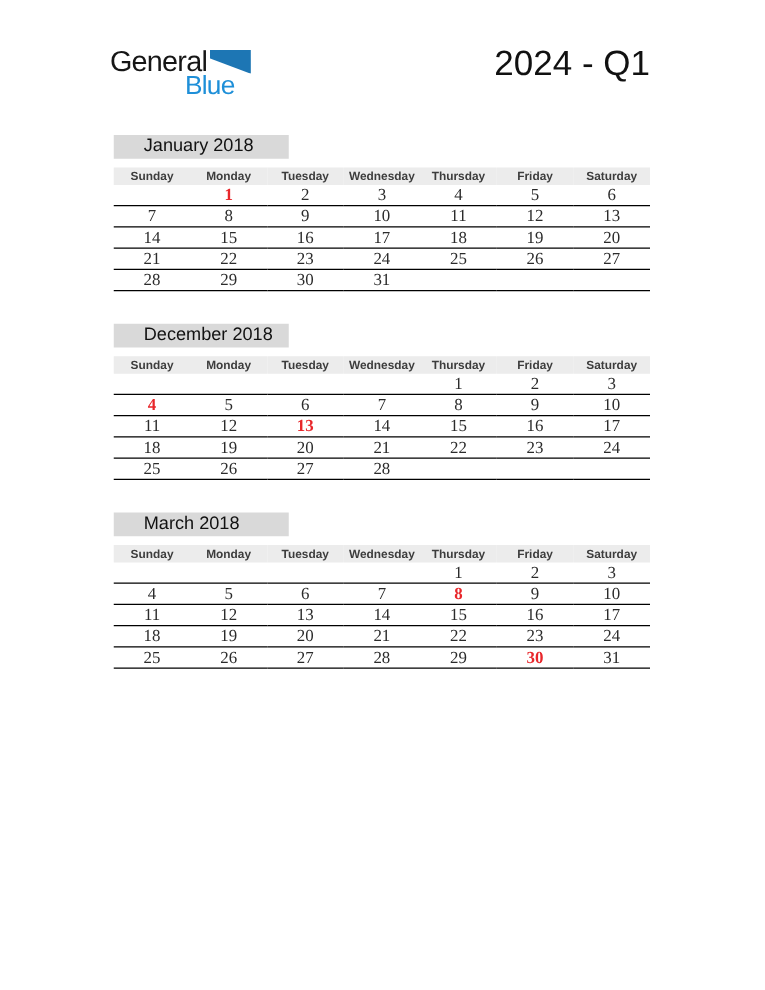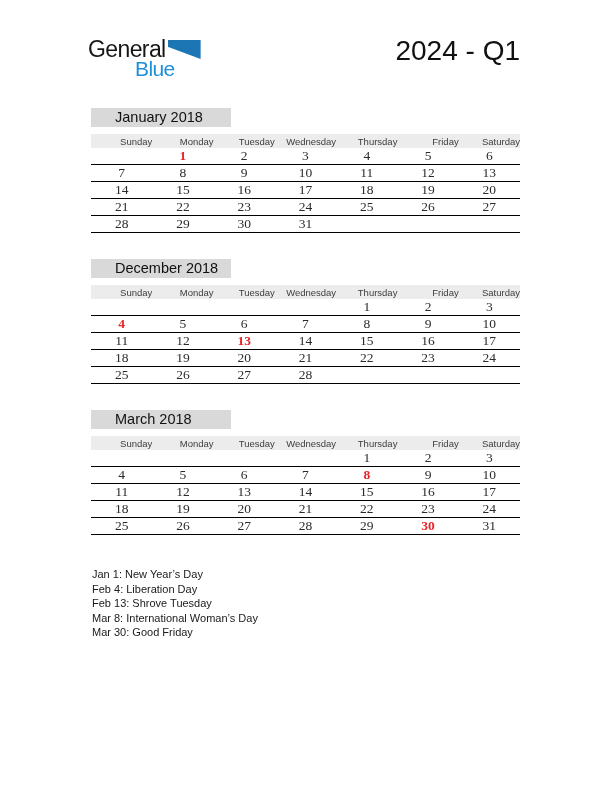--- a/index.html
+++ b/index.html
@@ -5,21 +5,21 @@
   html,body{margin:0;padding:0;background:#fff;}
   .page{
     position:relative;
     width:612px;height:792px;
     background:#fff;
     font-family:"Liberation Sans",sans-serif;
     color:#1a1a1a;
     overflow:hidden;
   }
   
-  .logo{position:absolute;left:88px;top:38px;}
+  .logo{position:absolute;left:88px;top:38px;text-align:center;}
   .logo-top{display:flex;align-items:flex-start;}
   .logo-general{
     font-size:23px;line-height:23px;letter-spacing:-0.6px;color:#161616;
   }
   .logo-triangle{
     width:33px;height:19px;margin-left:2px;margin-top:2px;
     background:var(--logo-triangle-blue,#1d76b4);
     clip-path:polygon(0 0,100% 0,100% 100%,0 35%);
   }
   .logo-blue{
@@ -37,22 +37,22 @@
   .month-title{
     width:116px;height:19px;line-height:19px;
     padding-left:24px;margin-bottom:7px;
     background:var(--month-title-bg,#d9d9d9);
     font-size:14.5px;color:#111;
   }
   table.calendar{width:429px;border-collapse:collapse;table-layout:fixed;}
   table.calendar thead th{
     background:var(--weekday-header-bg,#ececec);
     height:14px;padding:0;
-    font-size:9.5px;font-weight:normal;color:#3d3d3d;
-    text-align:right;
+    font-size:9.5px;font-weight:bold;color:#3d3d3d;
+    text-align:center;
   }
   table.calendar tbody td{
     height:16px;padding:0;
     border-bottom:1px solid #000;
     font-family:"Liberation Serif",serif;
     font-size:13.5px;color:#2b2b2b;
     text-align:center;vertical-align:middle;
   }
   table.calendar tbody td.holiday{
     color:var(--holiday-red,#e8262a);
@@ -266,21 +266,14 @@
               <td>28</td>
               <td>29</td>
               <td class="holiday">30</td>
               <td>31</td>
             </tr>
           </tbody>
         </table>
       </div>
     </div>
 
-  <div class="holiday-list" id="holidays">
-      <div>Jan 1: New Year’s Day</div>
-      <div>Feb 4: Liberation Day</div>
-      <div>Feb 13: Shrove Tuesday</div>
-      <div>Mar 8: International Woman’s Day</div>
-      <div>Mar 30: Good Friday</div>
-    </div>
 
 </div>
 
 </body></html>

